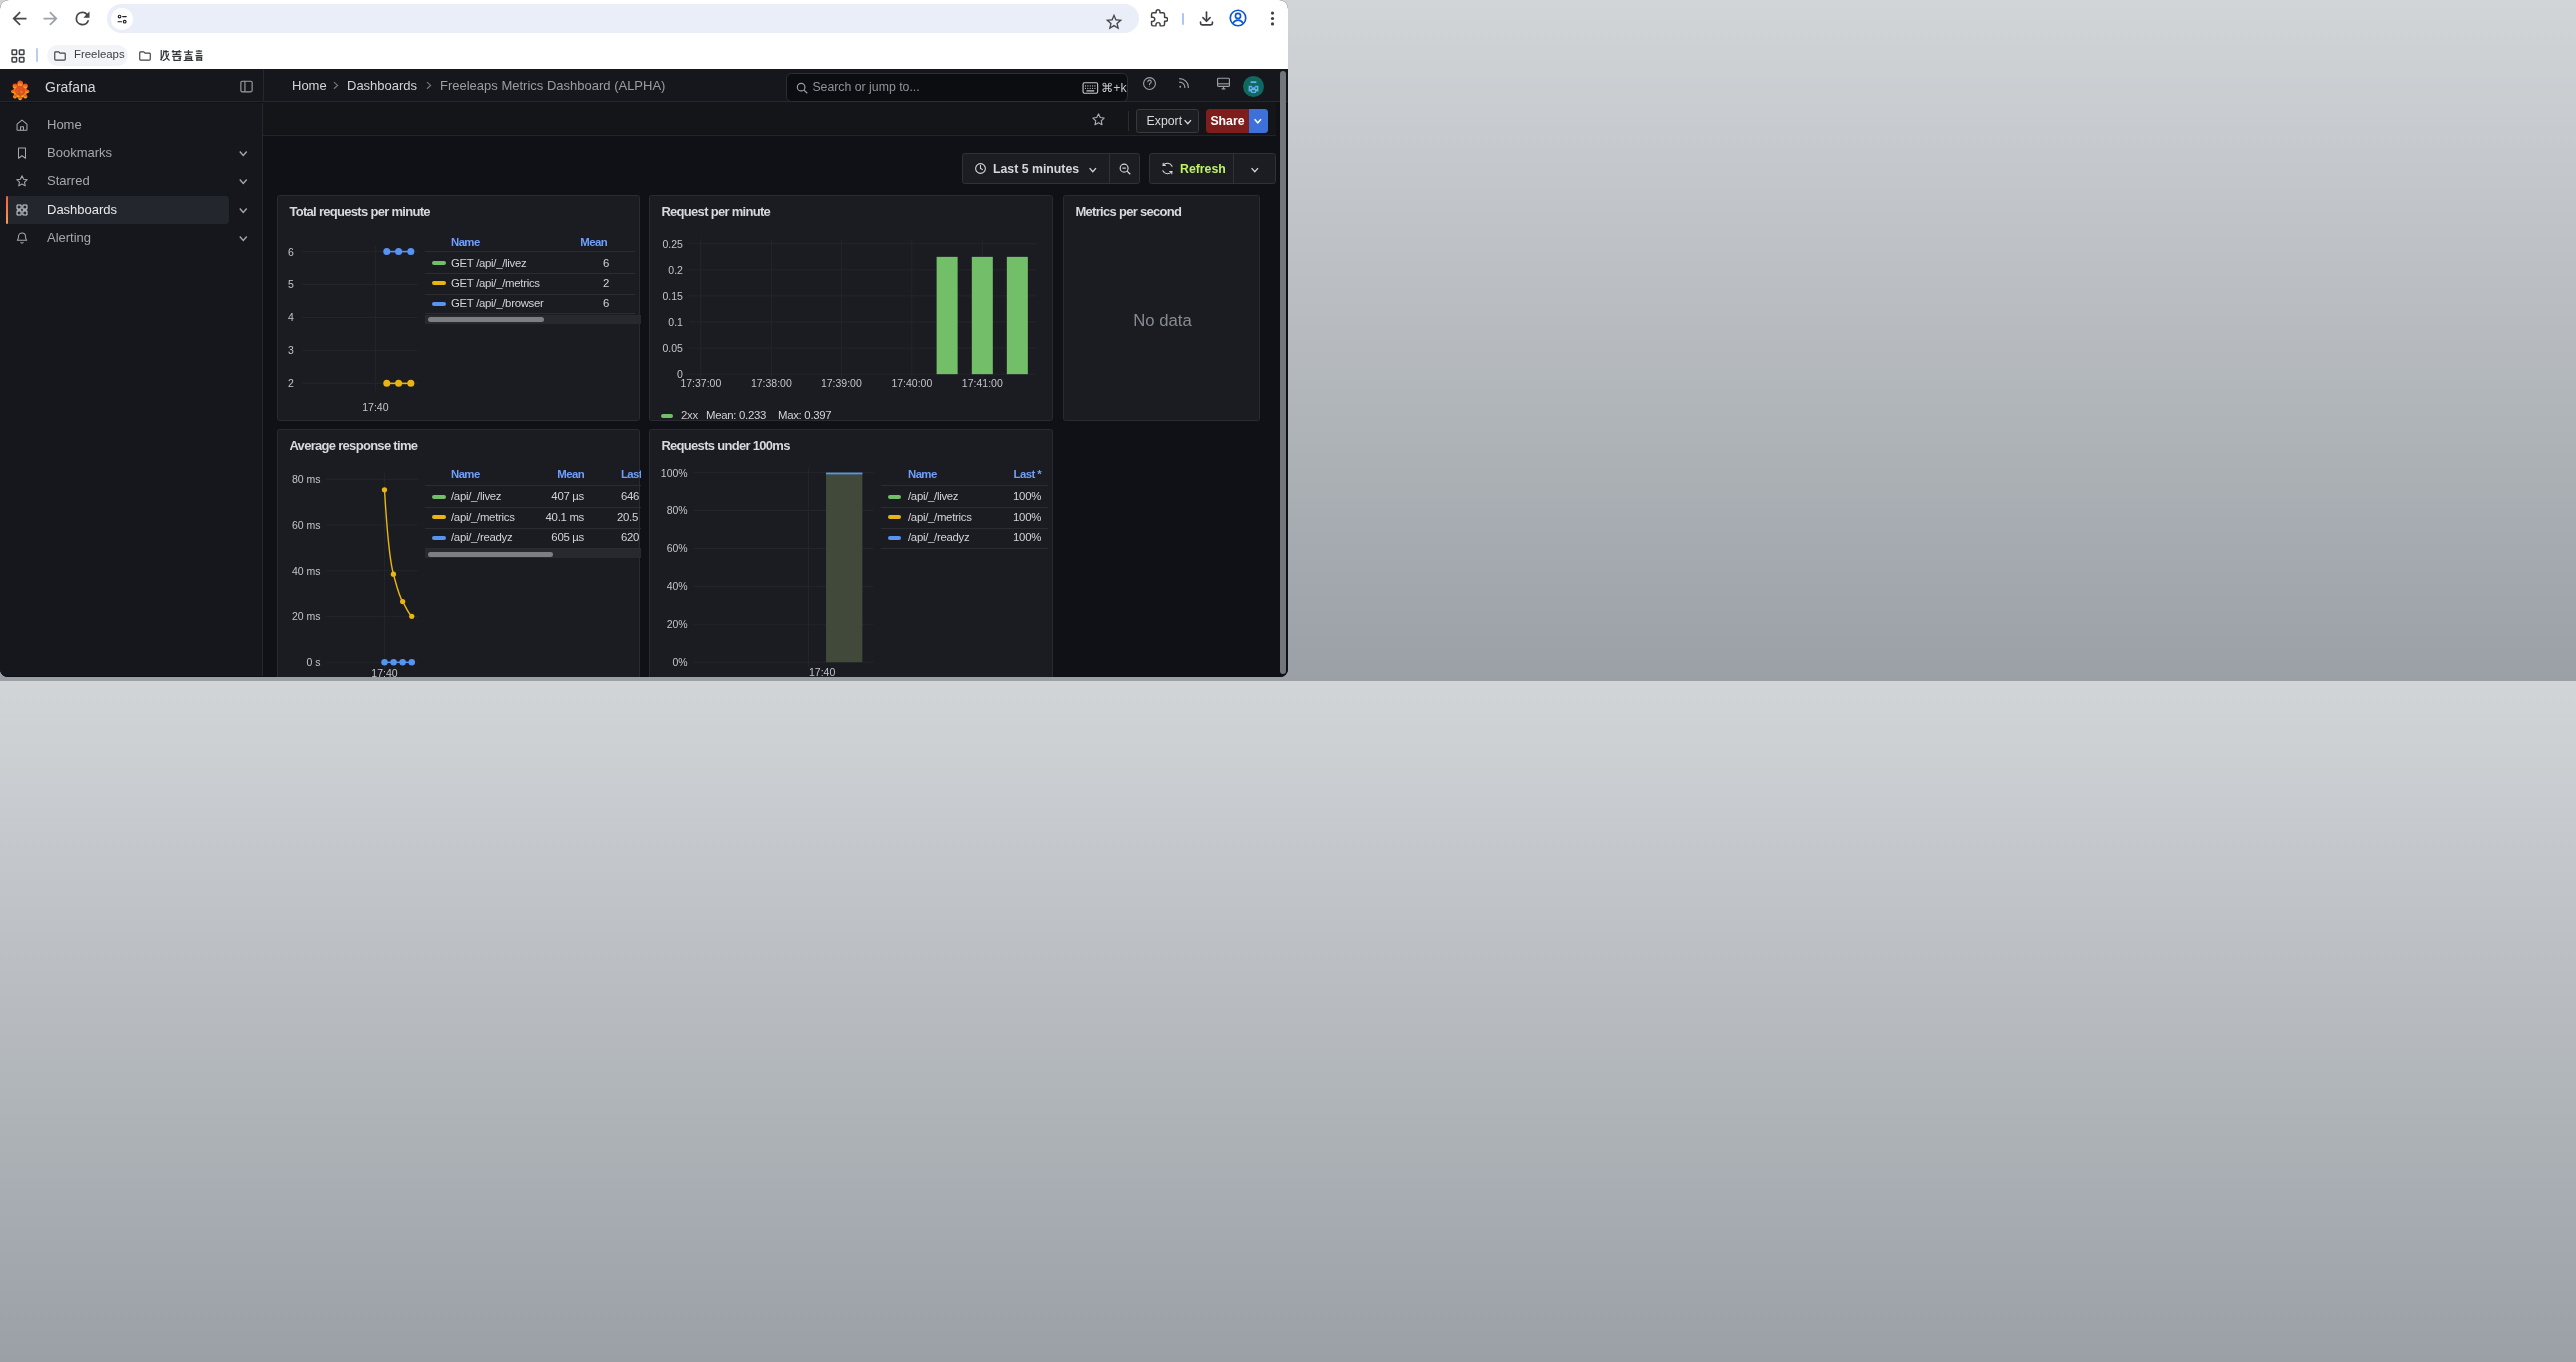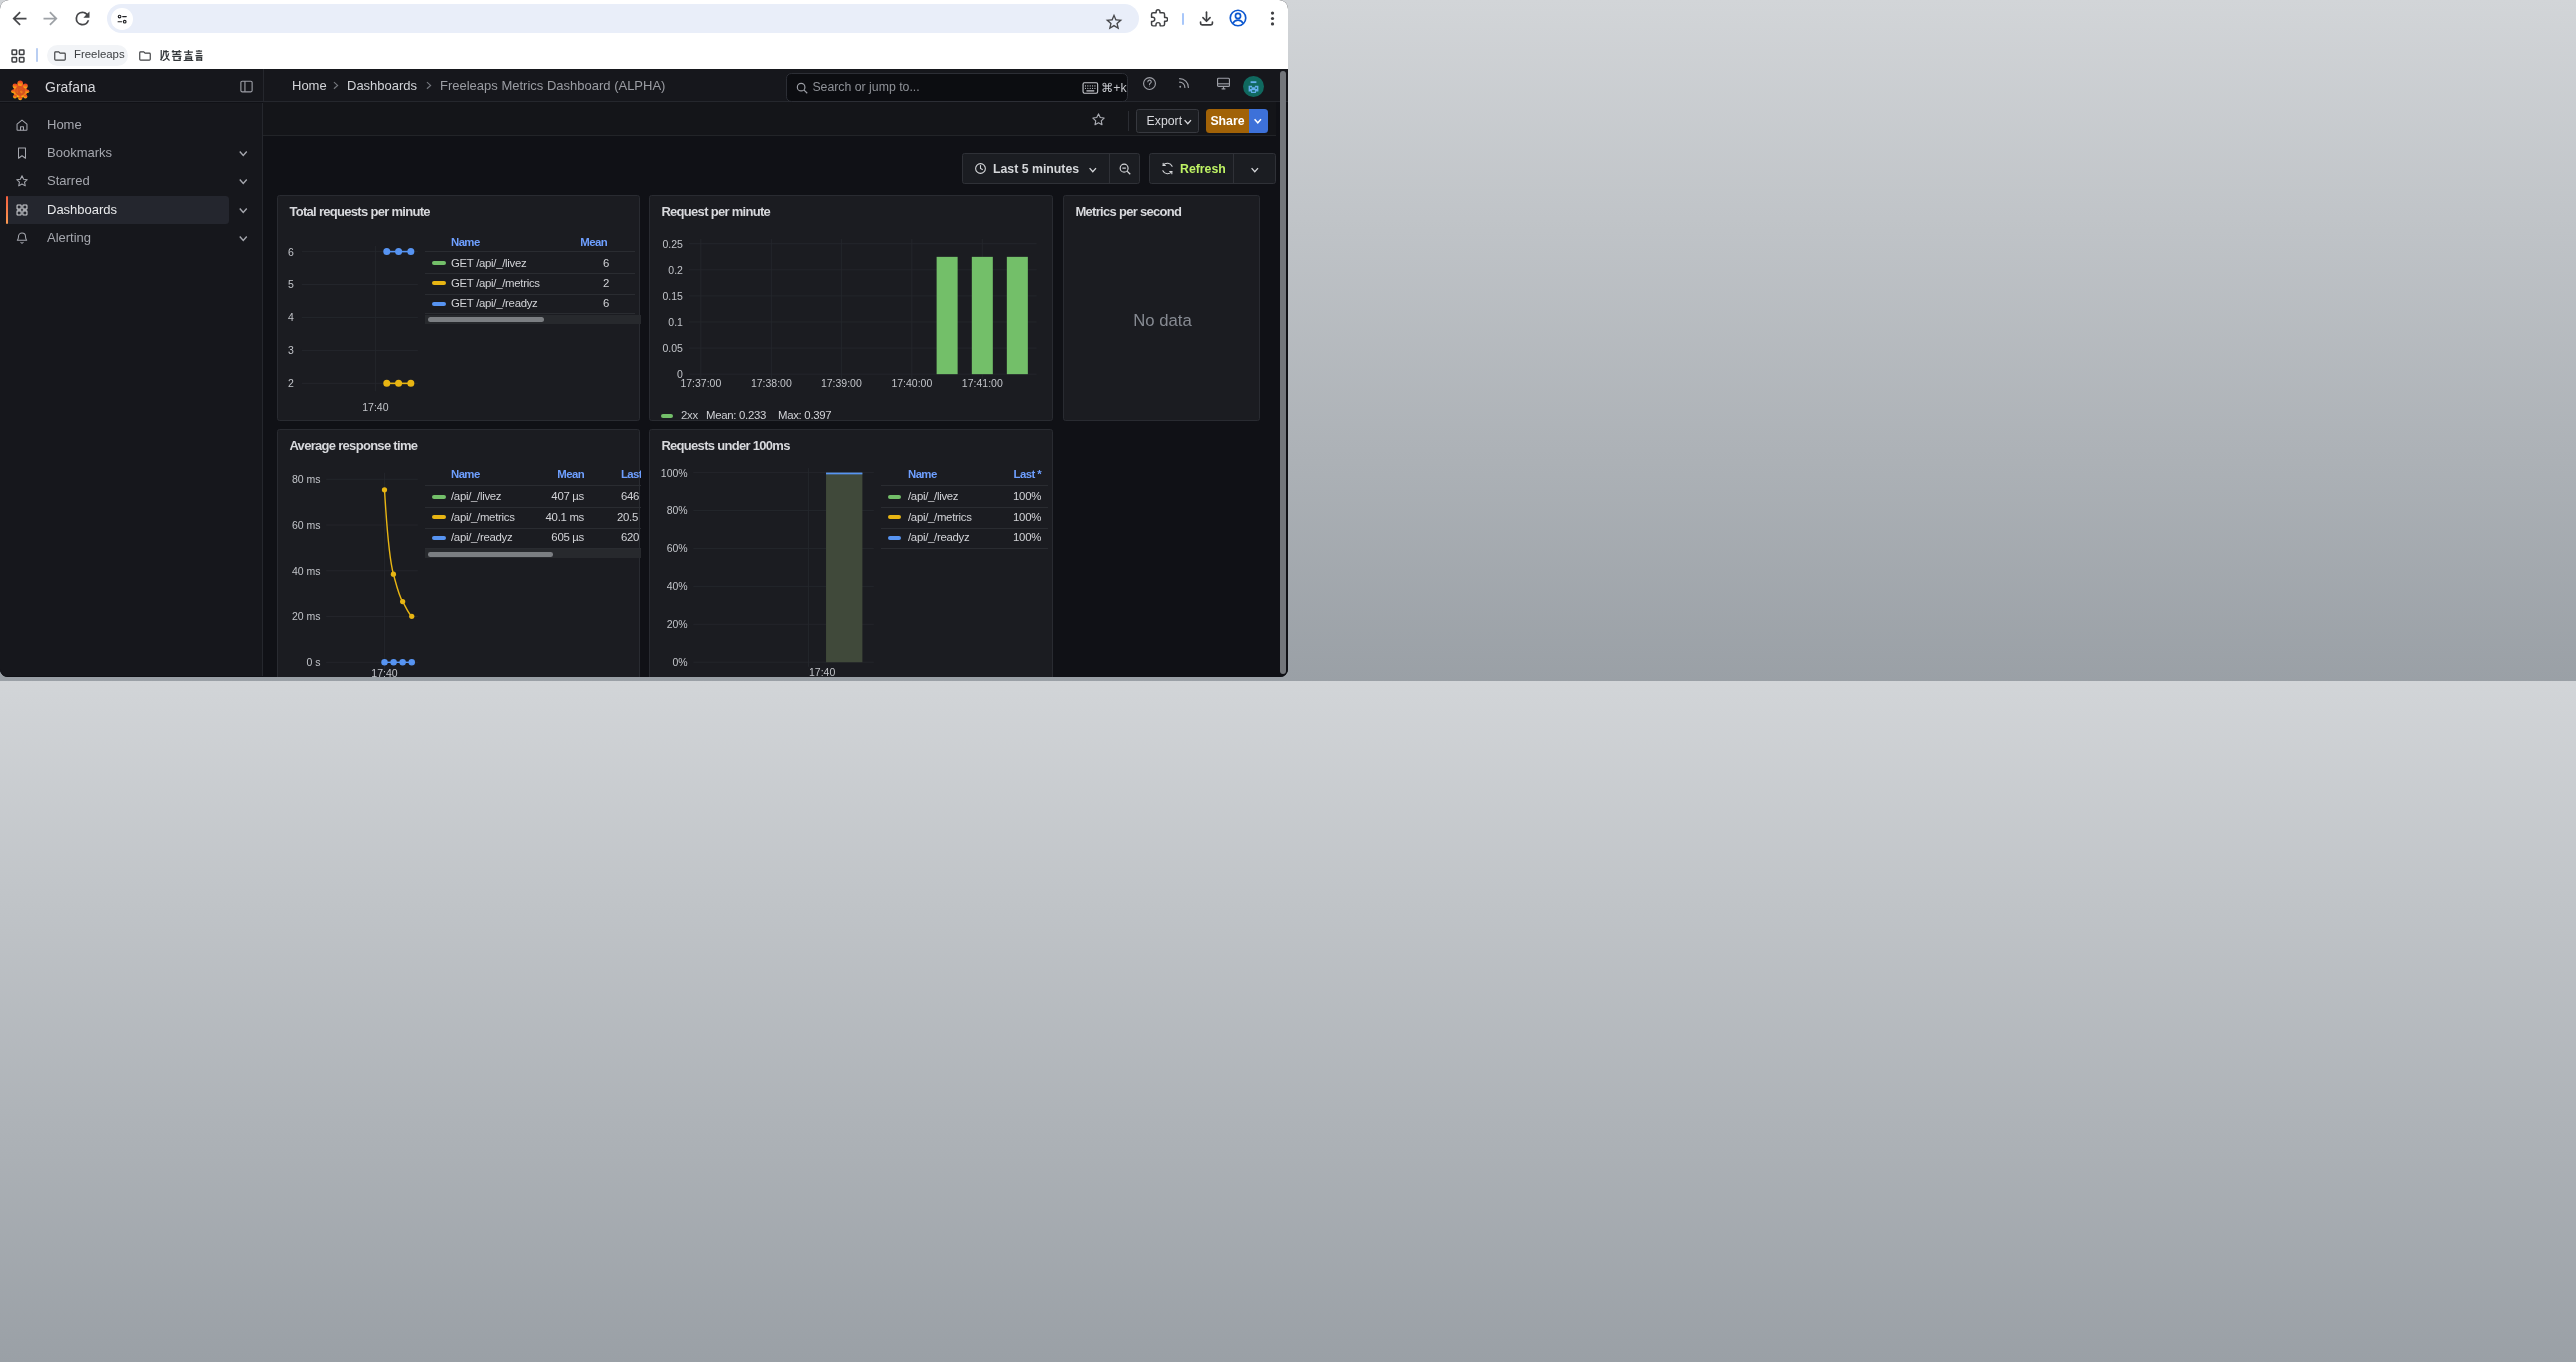--- a/index.html
+++ b/index.html
@@ -269,21 +269,21 @@
         </svg>
       <div class="abs" style="left:865px;top:8.8px;width:0.9px;height:20px;background:#2b2d33"></div>
 
       <div class="btn" style="left:873px;top:6.6px;width:63px;height:24.6px;background:#1b1d21;border:0.9px solid #37393f">
         <div class="abs" style="left:9.6px;top:0;height:23px;line-height:23px;font-size:12.3px;color:#d8d9dd">Export</div>
         <svg class="abs" style="left:46px;top:7px" width="9.6" height="9.6" viewBox="0 0 12 12" fill="none" stroke="#d8d9dd" stroke-width="1.6">
             <path d="M2 4l4 4.5L10 4"></path>
           </svg>
       </div>
 
-      <div class="btn" style="left:943px;top:6.6px;width:43px;height:24.6px;background:#a16207;border-radius:3.5px 0 0 3.5px">
+      <div class="btn" style="left:943px;top:6.6px;width:43px;height:24.6px;background:#7f1d1d;border-radius:3.5px 0 0 3.5px">
         <div class="abs" style="left:0;width:43px;text-align:center;top:0;height:24.6px;line-height:24.6px;font-size:12.3px;font-weight:700;color:#ffffff">Share</div>
       </div>
       <div class="btn" style="left:986px;top:6.6px;width:19px;height:24.6px;background:#3d71d9;border-radius:0 3.5px 3.5px 0">
         <svg class="abs" style="left:4.4px;top:7.5px" width="9.6" height="9.6" viewBox="0 0 12 12" fill="none" stroke="#ffffff" stroke-width="1.8">
             <path d="M2 4l4 4.5L10 4"></path>
           </svg>
       </div>
     </div>
     <div id="gfcontent">
 
@@ -355,21 +355,21 @@
           <div class="lsep" style="top:55px"></div>
           <div class="ldash" style="left:7px;top:65px;background:#73bf69"></div>
           <div class="lname" style="left:26px;top:61px">GET /api/_/livez</div>
           <div class="lval" style="left:96px;top:61px;width:88px">6</div>
           <div class="lsep" style="top:77px"></div>
           <div class="ldash" style="left:7px;top:85px;background:#e8b513"></div>
           <div class="lname" style="left:26px;top:81px">GET /api/_/metrics</div>
           <div class="lval" style="left:96px;top:81px;width:88px">2</div>
           <div class="lsep" style="top:98px"></div>
           <div class="ldash" style="left:7px;top:106px;background:#5794f2"></div>
-          <div class="lname" style="left:26px;top:101px">GET /api/_/readyz</div>
+          <div class="lname" style="left:26px;top:101px">GET /api/_/browser</div>
           <div class="lval" style="left:96px;top:101px;width:88px">6</div>
           <div class="lsep" style="top:117px"></div>
           <div class="abs" style="left:0;top:119px;width:216px;height:8.8px;background:#27292d"></div>
           <div class="abs" style="left:3.1px;top:121px;width:116px;height:5.3px;background:#7b7e82;border-radius:2.6px"></div>
         </div>
       </div>
 
       <div class="panel" style="left:649px;top:126px;width:404px;height:226px">
         <div class="ptitle">Request per minute</div>
         <svg class="abs" style="left:0;top:0" width="402" height="225" viewBox="0 0 459 257">

